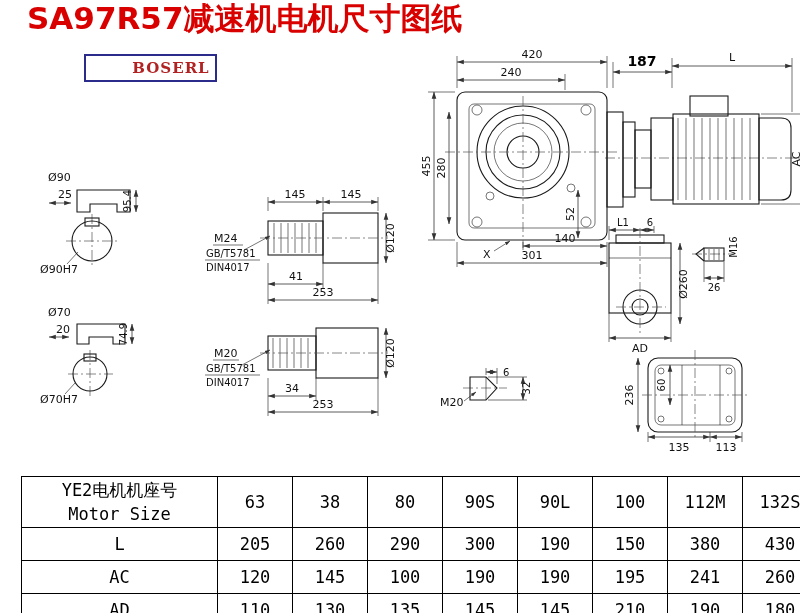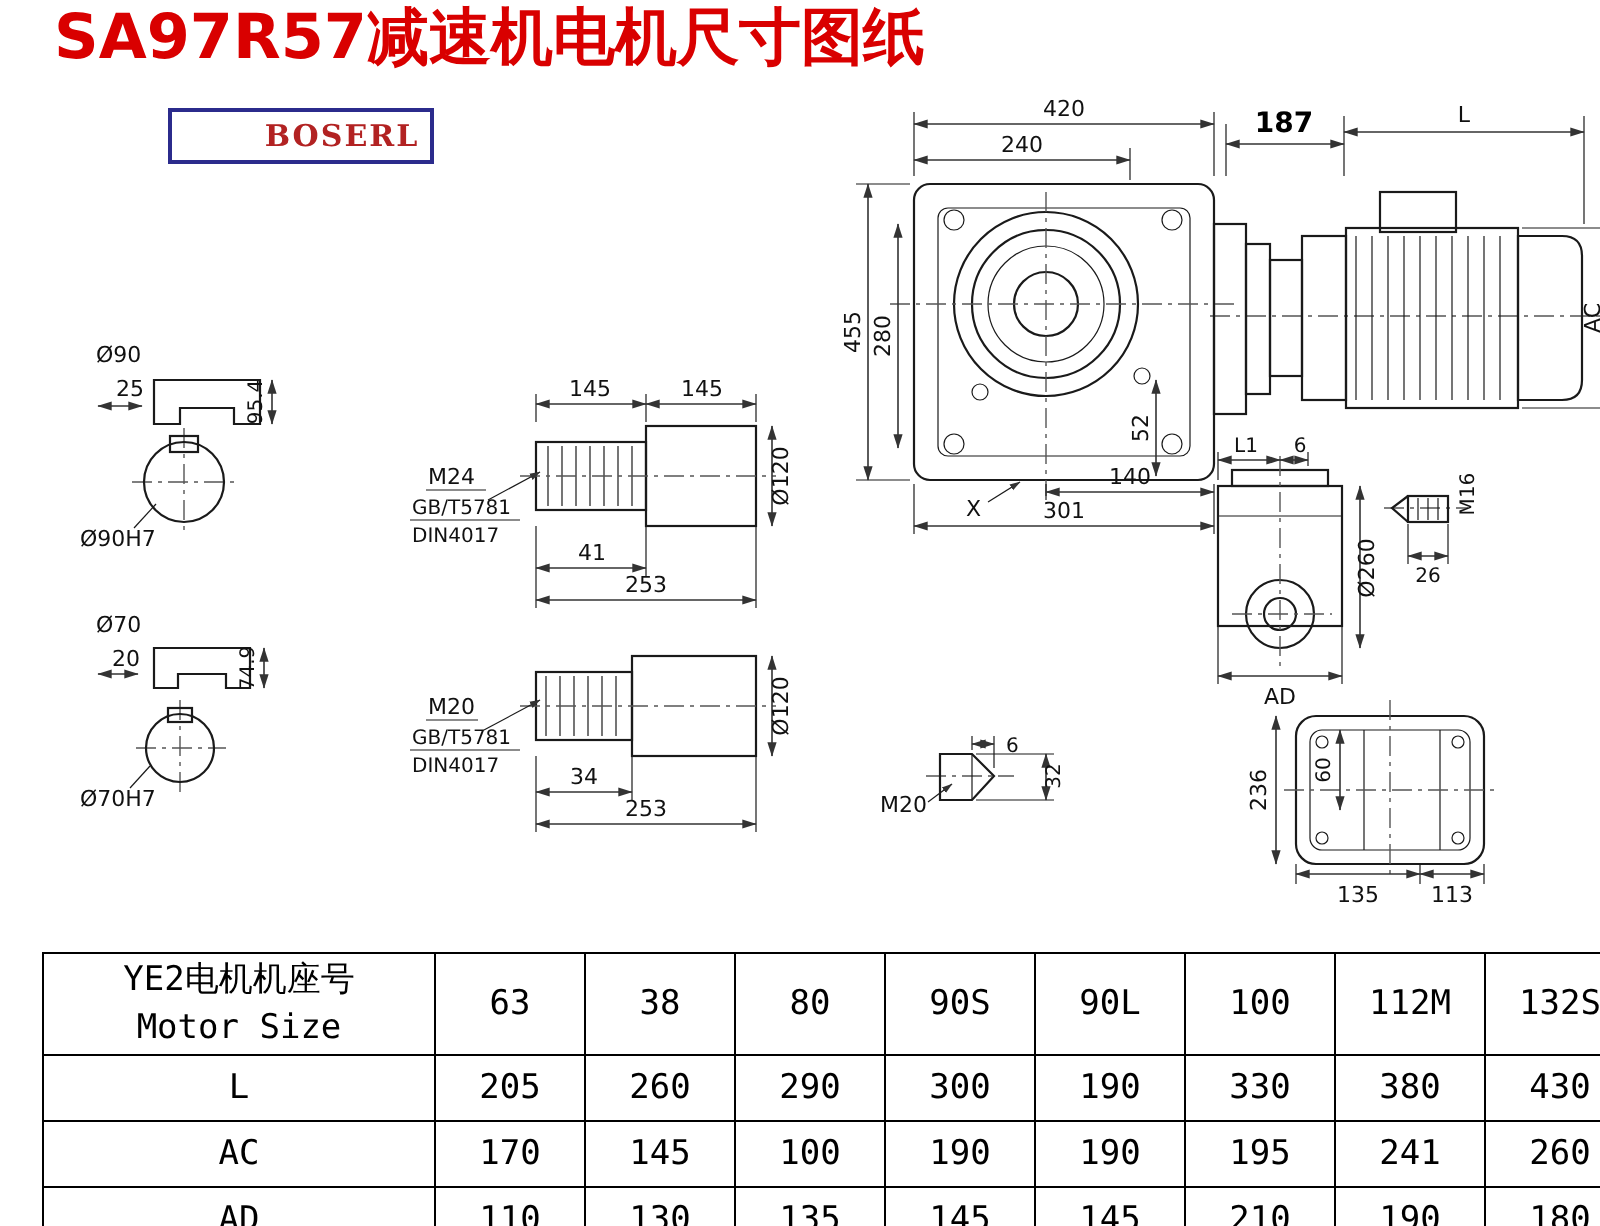--- a/index.html
+++ b/index.html
@@ -319,27 +319,27 @@
         <td>112M</td>
         <td>132S</td>
       </tr>
       <tr class="row">
         <td>L</td>
         <td>205</td>
         <td>260</td>
         <td>290</td>
         <td>300</td>
         <td>190</td>
-        <td>330</td>
+        <td>150</td>
         <td>380</td>
         <td>430</td>
       </tr>
       <tr class="row">
         <td>AC</td>
-        <td>170</td>
+        <td>120</td>
         <td>145</td>
         <td>100</td>
         <td>190</td>
         <td>190</td>
         <td>195</td>
         <td>241</td>
         <td>260</td>
       </tr>
       <tr class="row">
         <td>AD</td>

